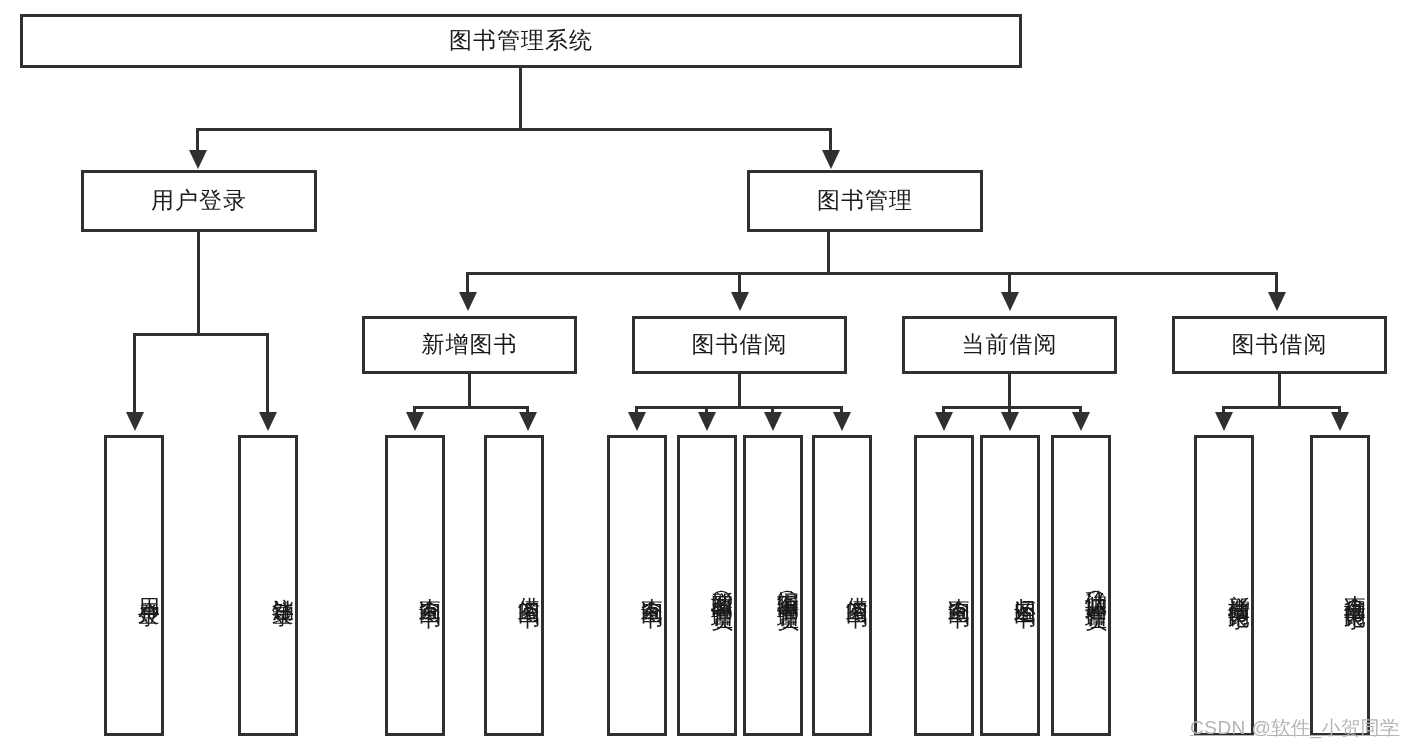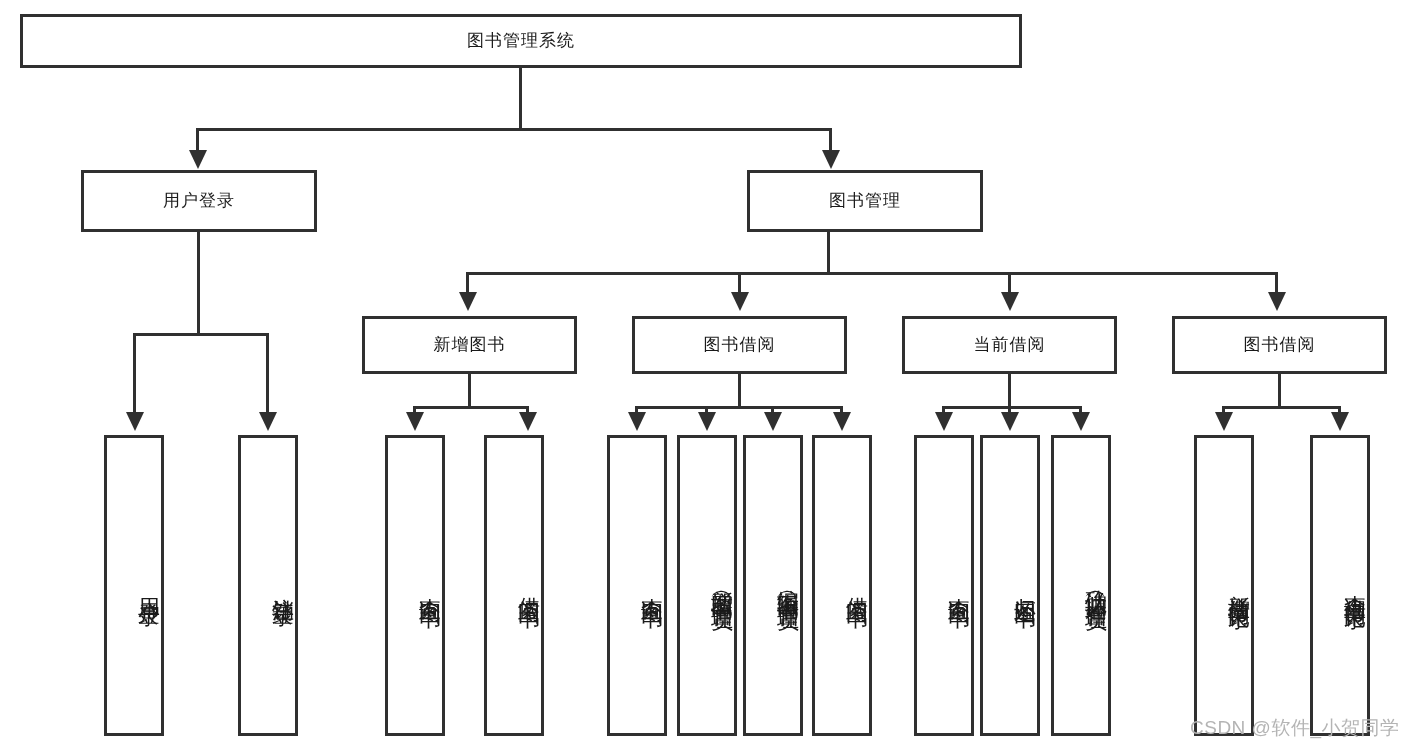--- a/index.html
+++ b/index.html
@@ -22,21 +22,21 @@
     box-sizing: border-box;
     border: 3px solid #303030;
     background: #ffffff;
     display: flex;
     align-items: center;
     justify-content: center;
     color: #1a1a1a;
     line-height: 1.12;
   }
   .node.h {
-    font-size: 17px;
+    font-size: 23px;
     letter-spacing: 1px;
   }
   .node.v {
     font-size: 22px;
     writing-mode: vertical-rl;
     text-orientation: upright;
     letter-spacing: 3px;
     padding: 6px 0;
     align-items: flex-start;
     justify-content: center;
@@ -197,15 +197,15 @@
     <span class="vtext">确认归还（管理员）</span>
   </div>
 
   <div class="node v" style="left:1194px; top:435px; width:60px; height:301px;">
     <span class="vtext">新增借阅记录</span>
   </div>
   <div class="node v" style="left:1310px; top:435px; width:60px; height:301px;">
     <span class="vtext">查询借阅记录</span>
   </div>
 
-  <div id="watermark" style="left:1190px; top:715px;">CSDN @软件_小贺同学</div>
+  <div id="watermark" style="left:1190px; top:715px;text-decoration:underline;">CSDN @软件_小贺同学</div>
 
 </div>
 
 </body></html>

